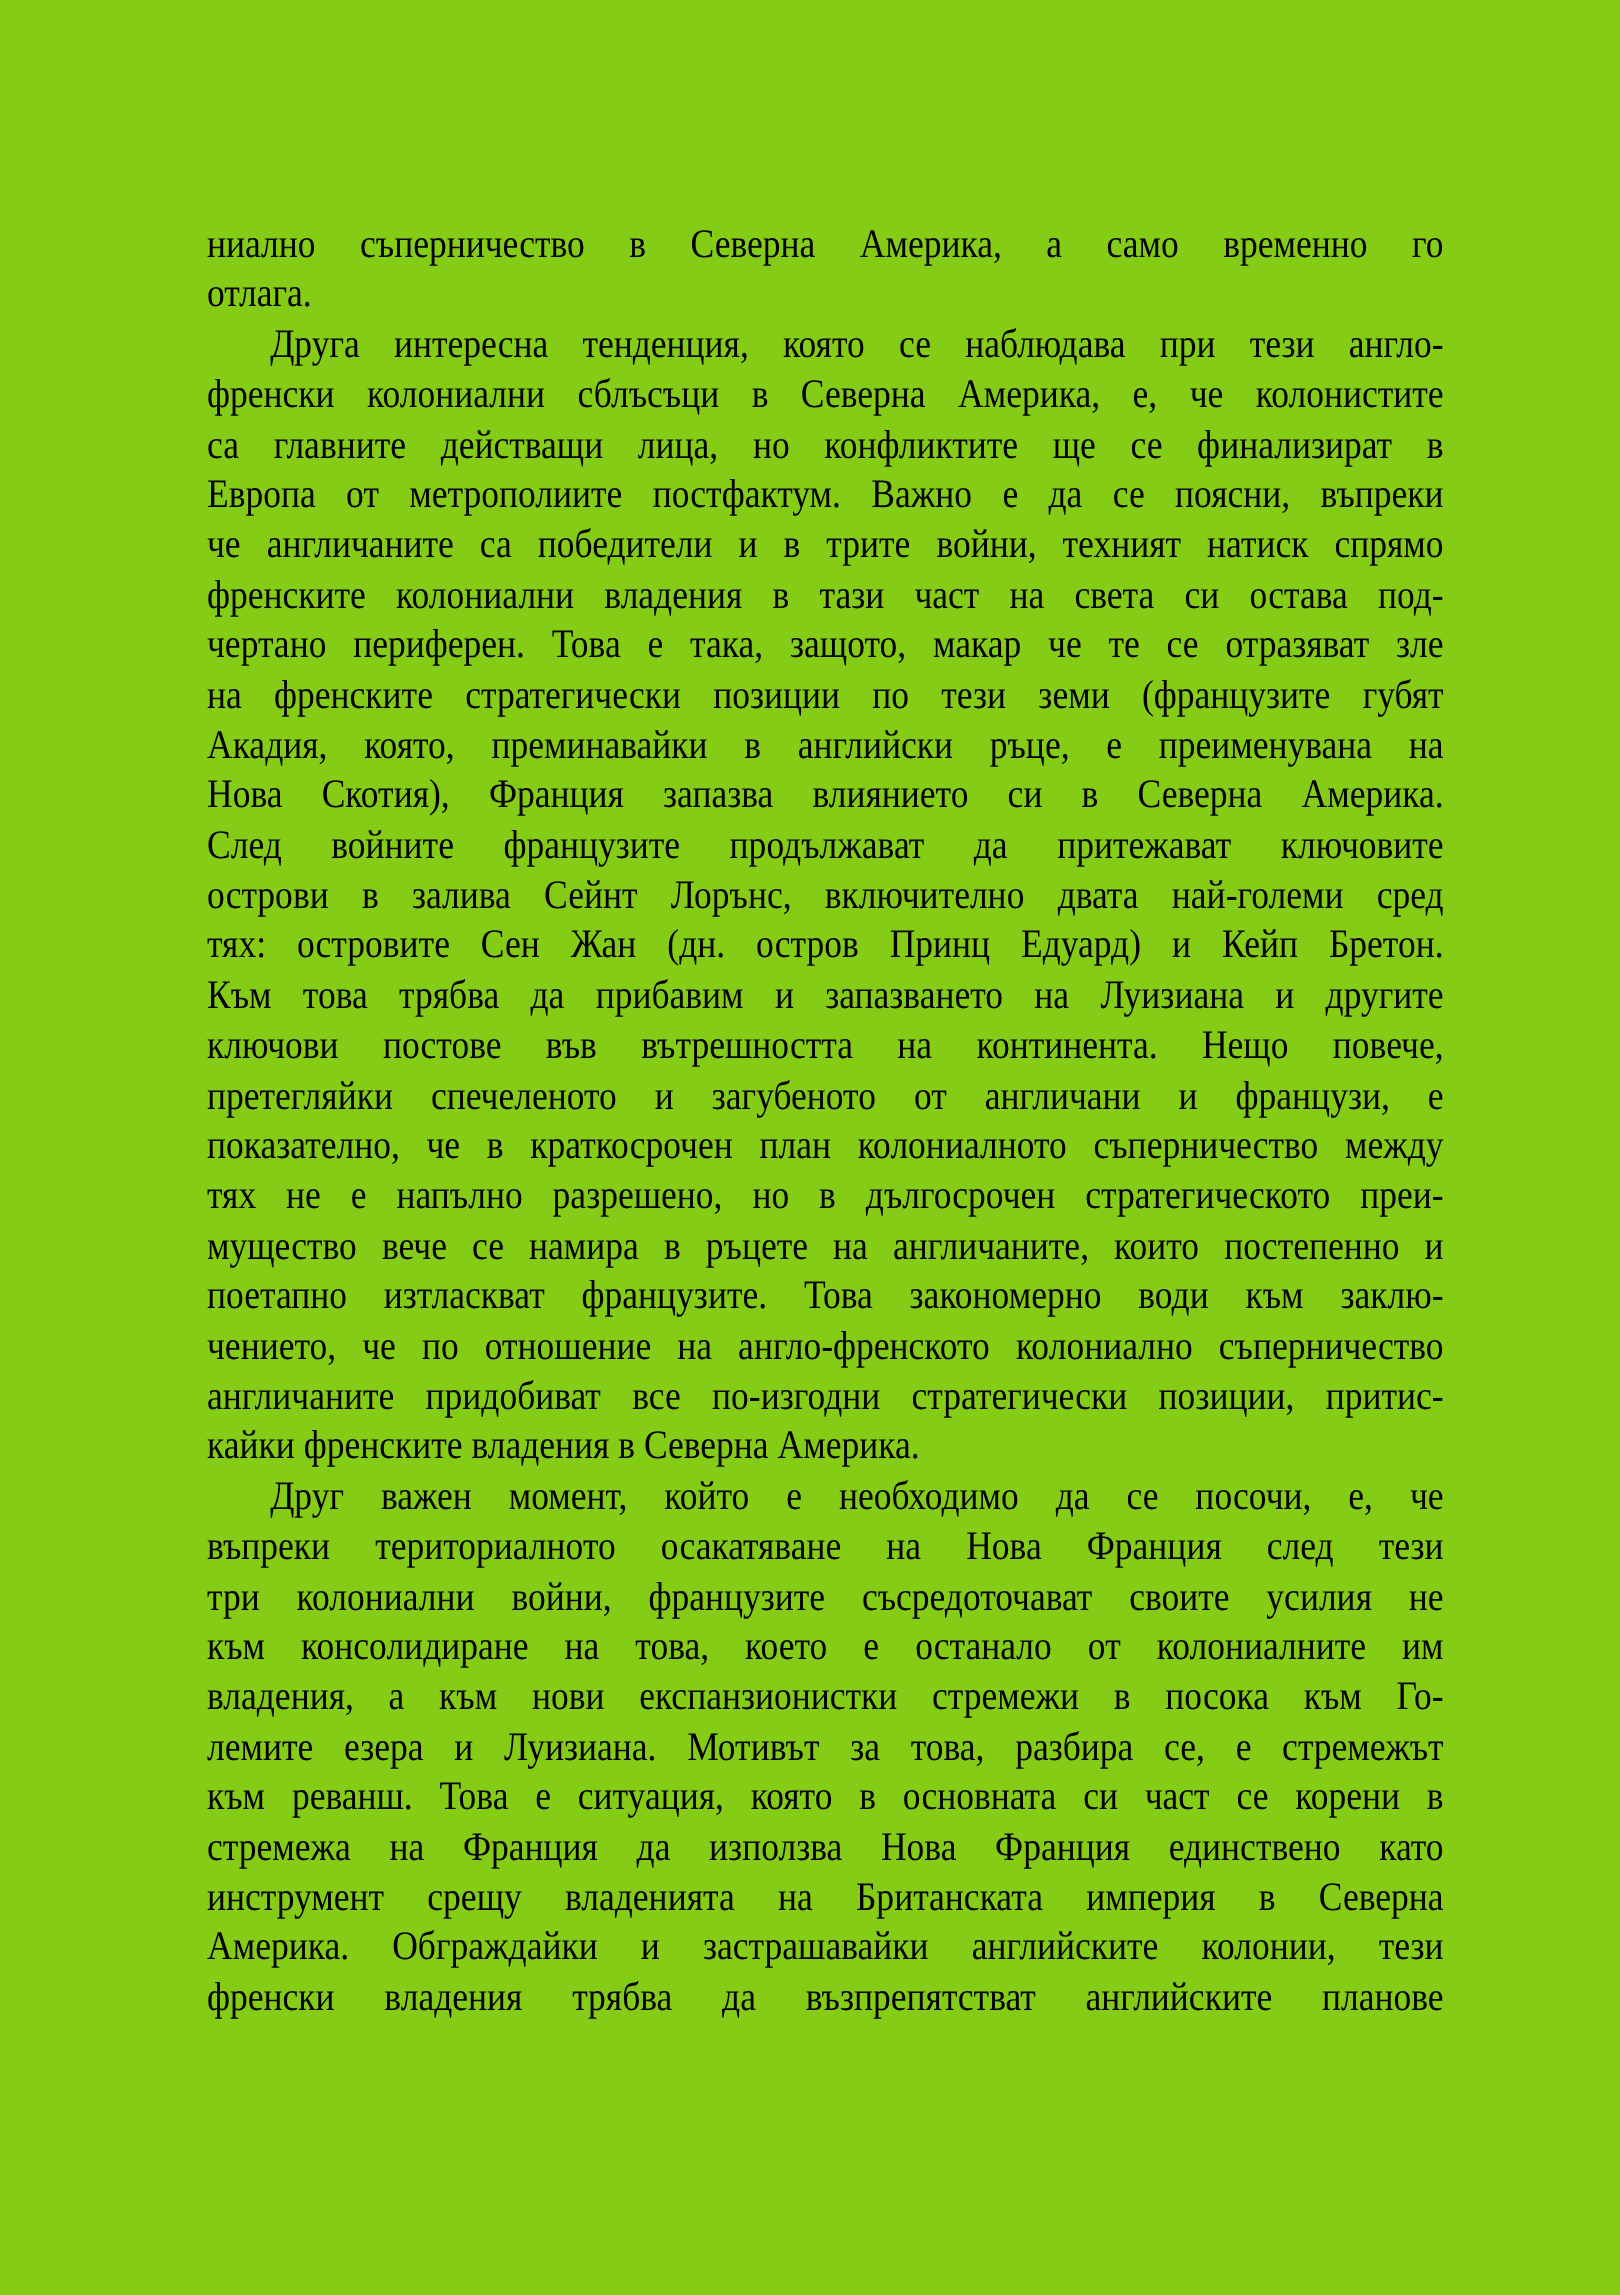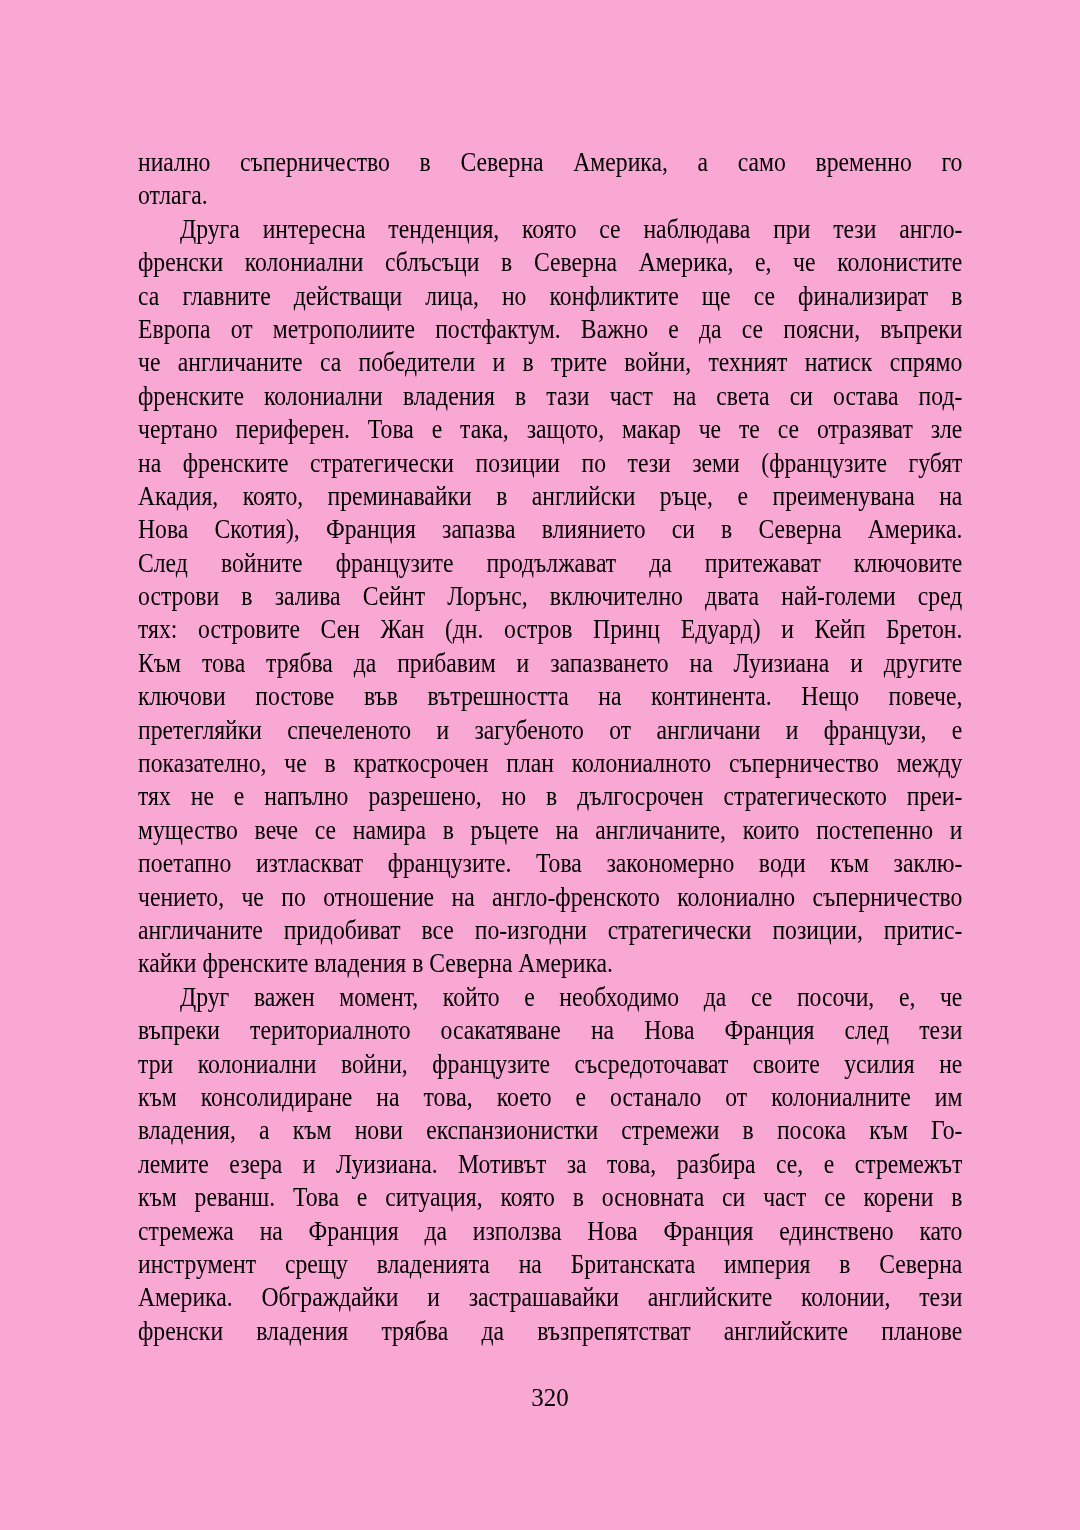--- a/index.html
+++ b/index.html
@@ -45,21 +45,21 @@
     top: 1383px;
     width: 824px;
     text-align: center;
     font-size: 25px;
     line-height: 30px;
   }
 </style>
 </head>
 <body>
 
-<div class="page" style="background: #f9a8d4; color: rgb(0, 0, 0);">
+<div class="page" style="background: #84cc16; color: rgb(0, 0, 0);">
   <div class="text-block" id="text-block">
       <div class="line">ниално съперничество в Северна Америка, а само временно го</div>
       <div class="line para-end">отлага.</div>
       <div class="line indent">Друга интересна тенденция, която се наблюдава при тези англо-</div>
       <div class="line">френски колониални сблъсъци в Северна Америка, е, че колонистите</div>
       <div class="line">са главните действащи лица, но конфликтите ще се финализират в</div>
       <div class="line">Европа от метрополиите постфактум. Важно е да се поясни, въпреки</div>
       <div class="line">че англичаните са победители и в трите войни, техният натиск спрямо</div>
       <div class="line">френските колониални владения в тази част на света си остава под-</div>
       <div class="line">чертано периферен. Това е така, защото, макар че те се отразяват зле</div>
@@ -84,14 +84,13 @@
       <div class="line">три колониални войни, французите съсредоточават своите усилия не</div>
       <div class="line">към консолидиране на това, което е останало от колониалните им</div>
       <div class="line">владения, а към нови експанзионистки стремежи в посока към Го-</div>
       <div class="line">лемите езера и Луизиана. Мотивът за това, разбира се, е стремежът</div>
       <div class="line">към реванш. Това е ситуация, която в основната си част се корени в</div>
       <div class="line">стремежа на Франция да използва Нова Франция единствено като</div>
       <div class="line">инструмент срещу владенията на Британската империя в Северна</div>
       <div class="line">Америка. Обграждайки и застрашавайки английските колонии, тези</div>
       <div class="line">френски владения трябва да възпрепятстват английските планове</div>
     </div>
-  <div class="page-number">320</div>
 </div>
 
 </body></html>

